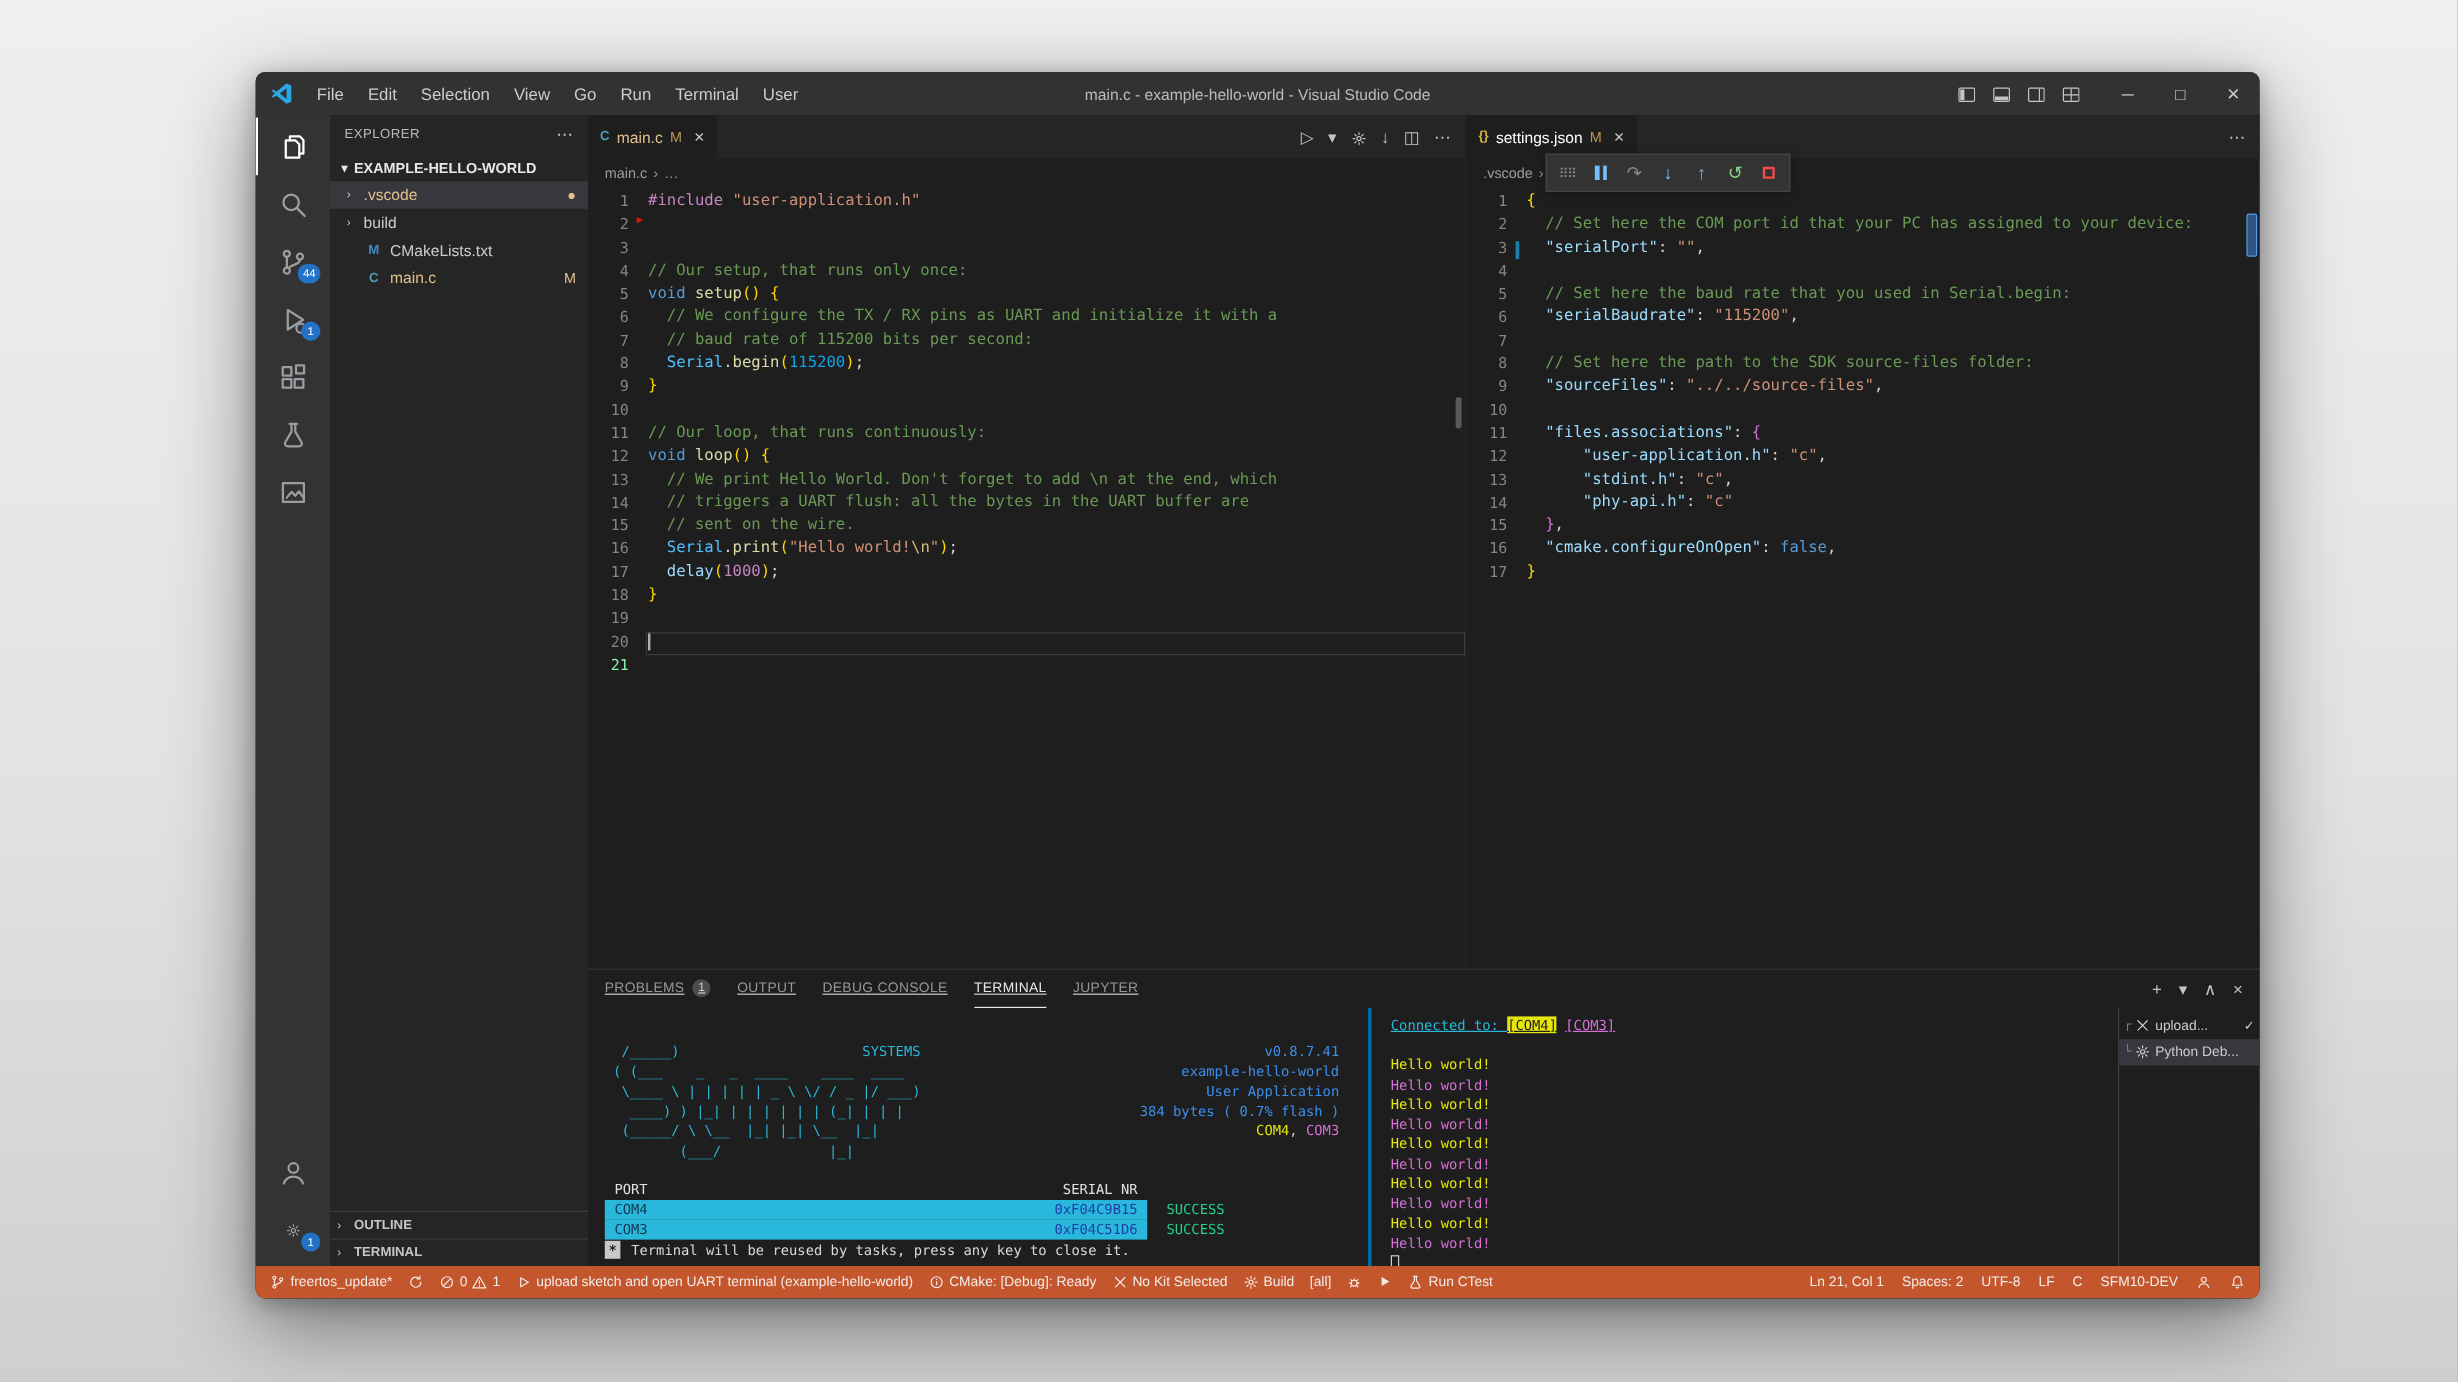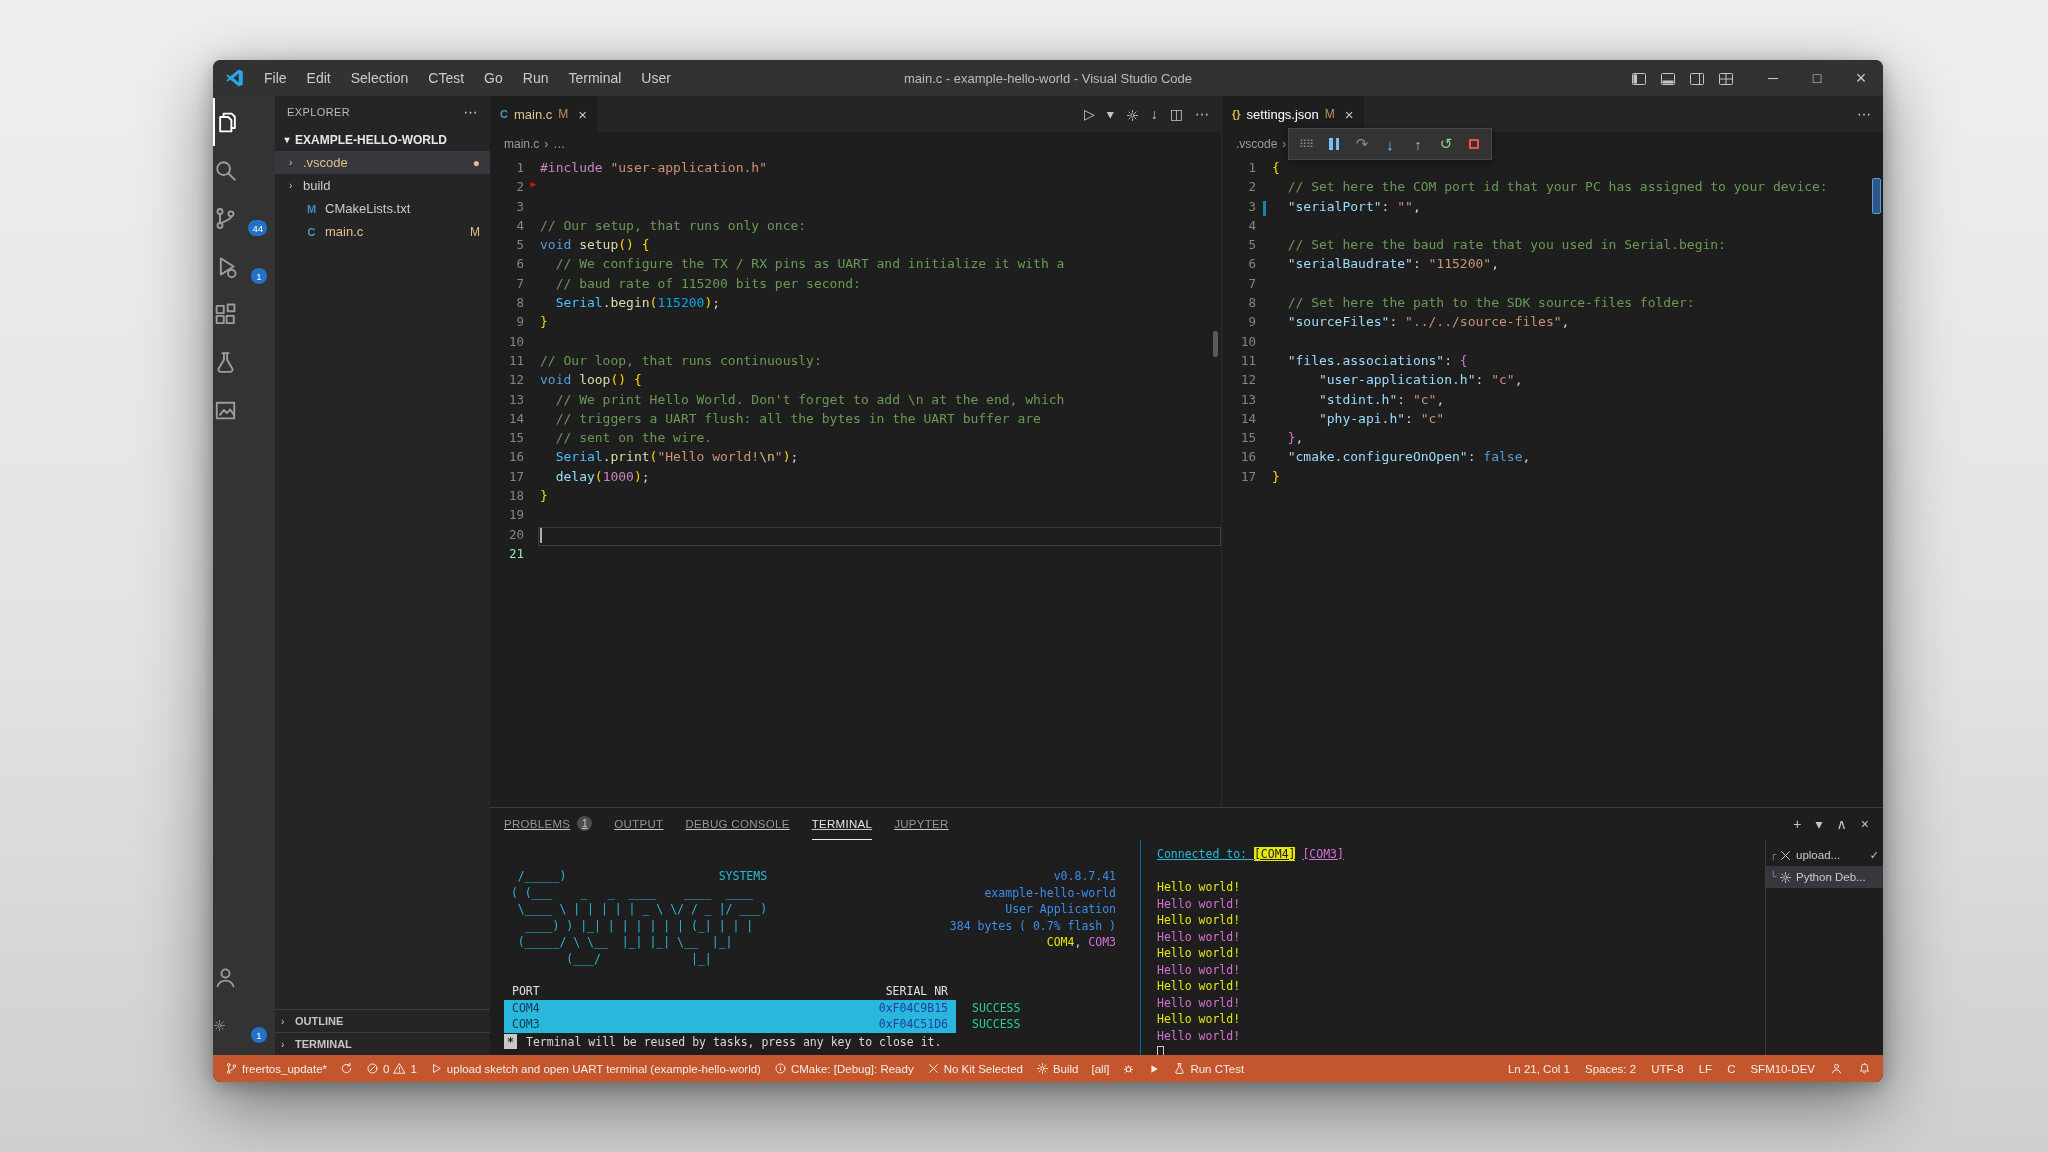--- a/index.html
+++ b/index.html
@@ -18,21 +18,21 @@
   .tb-title { position:absolute; left:0; right:0; text-align:center; font-size:13px; color:#bbbbbb; pointer-events:none; }
   .tb-right { margin-left:auto; display:flex; align-items:center; height:100%; }
   .layout-icons { display:flex; gap:14px; margin-right:18px; color:#c5c5c5; }
   .layout-icons svg { width:15px; height:15px; stroke:currentColor; fill:none; stroke-width:1; }
   .layout-icons svg path.f { fill:#c5c5c5; stroke:none; }
   .winbtn { width:44px; height:36px; display:flex; align-items:center; justify-content:center; font-size:14px; color:#cccccc; }
   .winbtn.close { font-size:18px; }
   
   .main { flex:1; display:flex; min-height:0; }
   .activitybar { width:62px; background:#333333; display:flex; flex-direction:column; align-items:center; padding-top:2px; }
-  .act-item { width:62px; height:48px; display:flex; align-items:center; position:relative; color:#9a9ea2; }
+  .act-item { width:62px; height:48px; display:flex; align-items:center; justify-content:center; position:relative; color:#9a9ea2; }
   .act-item.active { color:#ffffff; border-left:2px solid #ffffff; }
   .act-item svg { width:25px; height:25px; stroke:currentColor; fill:none; stroke-width:1.25; }
   .act-badge { position:absolute; right:8px; bottom:6px; min-width:16px; height:16px; border-radius:9px;
                background:#2472c8; color:#ffffff; font-size:9.5px; display:flex; align-items:center; justify-content:center; padding:0 4px; }
   .act-spacer { flex:1; }
   
   .sidebar { width:215px; background:#252526; display:flex; flex-direction:column; font-size:13px; }
   .sb-header { height:32px; display:flex; align-items:center; padding:0 12px; font-size:11px; letter-spacing:.4px; color:#bbbbbb; }
   .sb-header .more { margin-left:auto; font-size:14px; color:#cccccc; }
   .tree-root { display:flex; align-items:center; height:23px; padding:0 4px; font-weight:700; font-size:12px; color:#e7e7e7; }
@@ -102,21 +102,21 @@
   .t-blu{color:#3b8eea} .t-yel{color:#e5e510} .t-mag{color:#d670d6} .t-fg{color:#cccccc}
   .term-table { margin-top:16px; }
   .tt-header { display:flex; justify-content:space-between; width:452px; padding:0 8px; color:#e0e0e0; }
   .tt-row { display:flex; align-items:center; }
   .tt-hl { display:flex; justify-content:space-between; width:452px; padding:0 8px; background:#29b8db; }
   .tt-hl .port { color:#0e3a52; } .tt-hl .serial { color:#1d3fa5; }
   .tt-status { color:#23d18b; margin-left:16px; }
   .term-notice { display:flex; align-items:center; margin-top:1px; color:#d8d8d8; }
   .term-notice .marker { display:inline-flex; width:13px; height:15px; background:#c8c8c8; color:#1e1e1e;
                          align-items:center; justify-content:center; margin-right:9px; font-weight:700; }
-  .term-right { flex:1; border-left:1px solid #0369a1; padding:6px 0 0 16px; overflow:hidden; }
+  .term-right { flex:1; border-left:3px solid #0369a1; padding:6px 0 0 16px; overflow:hidden; }
   .tr-header { margin-bottom:16.5px; }
   .tr-header .seg-conn { color:#29b8db; text-decoration:underline; }
   .tr-header .seg-com4 { background:#e5e510; color:#1e1e1e; text-decoration:underline; }
   .tr-header .seg-com3 { color:#d670d6; text-decoration:underline; }
   .term-line { white-space:pre; }
   .term-cursor { display:inline-block; width:7px; height:13px; border:1px solid #cccccc; margin-top:2px; }
   .term-list { width:118px; border-left:1px solid #3c3c3c; padding-top:4px; font-family:"Liberation Sans",sans-serif; font-size:11.5px; }
   .tl-row { display:flex; align-items:center; height:22px; padding:0 4px; color:#cccccc; position:relative; }
   .tl-row.selected { background:#37373d; }
   .tl-row .pfx { color:#8a8a8a; font-family:"DejaVu Sans Mono",monospace; font-size:10px; width:8px; }
@@ -137,21 +137,21 @@
 
   <div class="titlebar">
     <svg class="tb-logo" viewBox="0 0 16 16">
       <polygon points="11,1.2 14.2,2.6 14.2,13.4 11,14.8 4.2,9.2 2.2,10.8 1.1,10 3.2,8 1.1,6 2.2,5.2 4.2,6.8" fill="#2aa7e8"></polygon>
       <polygon points="11,4.4 11,11.6 6.6,8" fill="#323233"></polygon>
     </svg>
     <div class="menus" id="menus">
         <div class="menu-item">File</div>
         <div class="menu-item">Edit</div>
         <div class="menu-item">Selection</div>
-        <div class="menu-item">CTest</div>
+        <div class="menu-item">View</div>
         <div class="menu-item">Go</div>
         <div class="menu-item">Run</div>
         <div class="menu-item">Terminal</div>
         <div class="menu-item">User</div>
       </div>
     <div class="tb-title">main.c - example-hello-world - Visual Studio Code</div>
     <div class="tb-right">
       <div class="layout-icons">
         <svg>
             <rect x="1.5" y="2.5" width="13" height="11" rx="1"></rect>

